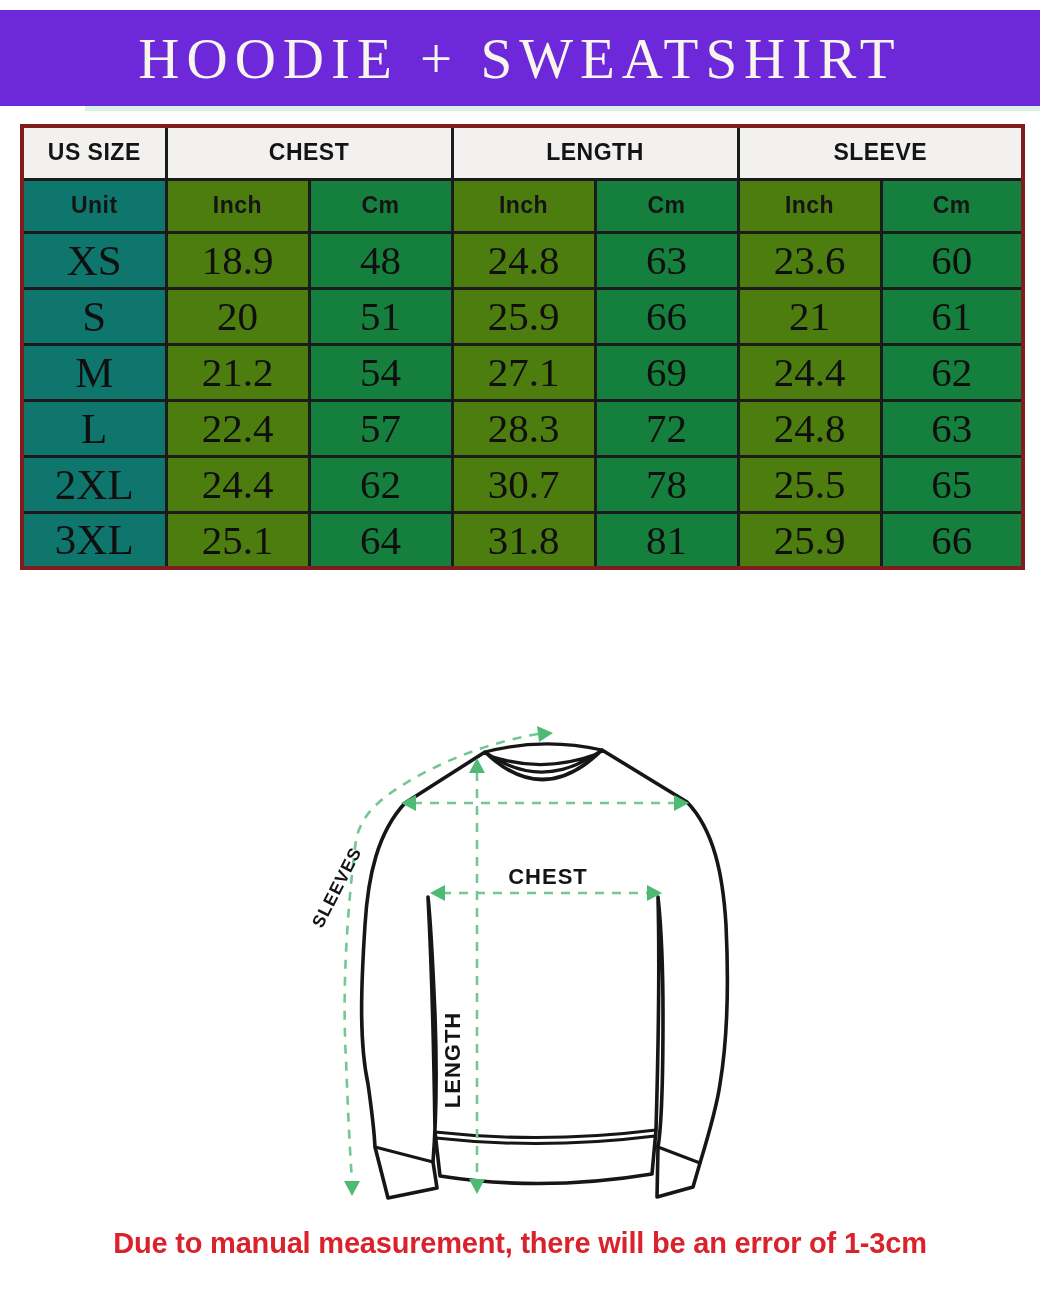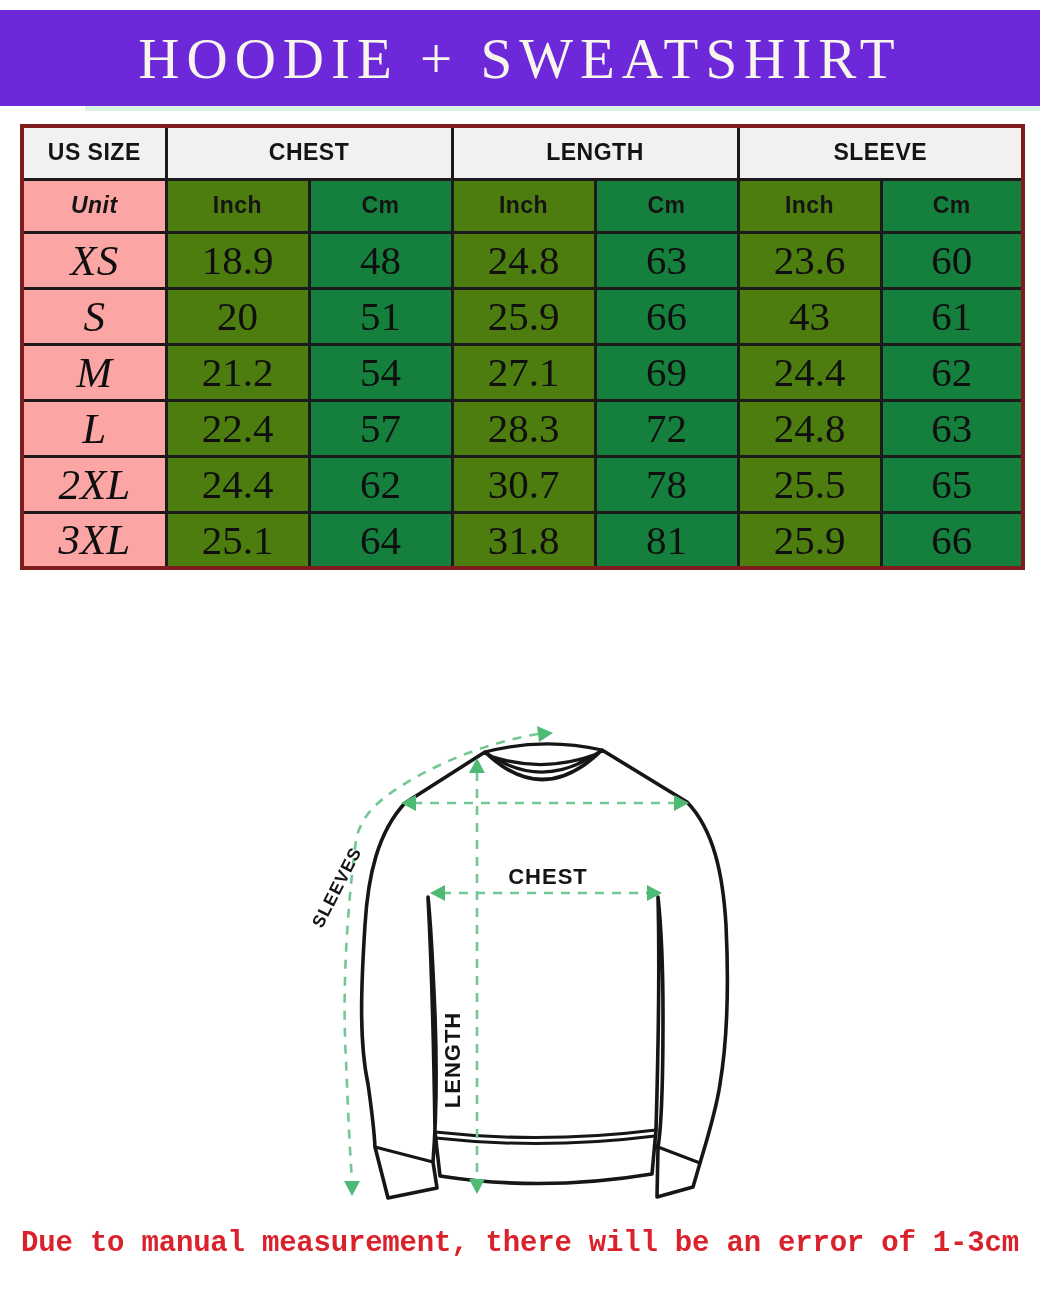--- a/index.html
+++ b/index.html
@@ -29,38 +29,38 @@
   .size-table td,.size-table th{
     border:3px solid #1b1b1b;text-align:center;vertical-align:middle;
     padding:0;overflow:hidden;
   }
   .size-table thead tr{height:53px;}
   .size-table tbody tr{height:56px;}
   .head-cell{
     font-family:"Liberation Sans",sans-serif;font-weight:bold;
     font-size:23px;color:#141414;letter-spacing:.5px;background:#f2f1ef;
   }
-  .col-size{background:#fca5a5;font-style:italic;}
+  .col-size{background:#0f766e;}
   .col-inch{background:#4d7c0f;}
   .col-cm{background:#15803d;}
   .size-cell{
     font-family:"Liberation Serif",serif;font-size:43px;color:#0f0f0f;
   }
   .value-cell{
     font-family:"Liberation Serif",serif;font-size:41px;color:#0f0f0f;
   }
   
   .diagram{position:absolute;left:290px;top:700px;width:520px;height:520px;}
   .diagram text{
     font-family:"Liberation Sans",sans-serif;font-weight:bold;fill:#141414;
   }
   
   .footnote{
     position:absolute;left:0;top:1227px;width:1040px;text-align:center;
-    font-family:Liberation Mono, monospace;font-weight:bold;
+    font-family:Liberation Sans, sans-serif;font-weight:bold;
     font-size:29px;color:#d9222b;letter-spacing:-0.2px;
   }
 </style>
 </head>
 <body>
 
 <div class="banner">
   <div class="banner-title">HOODIE + SWEATSHIRT</div>
 </div>
 <div class="banner-strip"></div>
@@ -101,21 +101,21 @@
         <td class="value-cell col-cm">63</td>
         <td class="value-cell col-inch">23.6</td>
         <td class="value-cell col-cm">60</td>
       </tr>
       <tr>
         <td class="size-cell col-size">S</td>
         <td class="value-cell col-inch">20</td>
         <td class="value-cell col-cm">51</td>
         <td class="value-cell col-inch">25.9</td>
         <td class="value-cell col-cm">66</td>
-        <td class="value-cell col-inch">43</td>
+        <td class="value-cell col-inch">21</td>
         <td class="value-cell col-cm">61</td>
       </tr>
       <tr>
         <td class="size-cell col-size">M</td>
         <td class="value-cell col-inch">21.2</td>
         <td class="value-cell col-cm">54</td>
         <td class="value-cell col-inch">27.1</td>
         <td class="value-cell col-cm">69</td>
         <td class="value-cell col-inch">24.4</td>
         <td class="value-cell col-cm">62</td>

